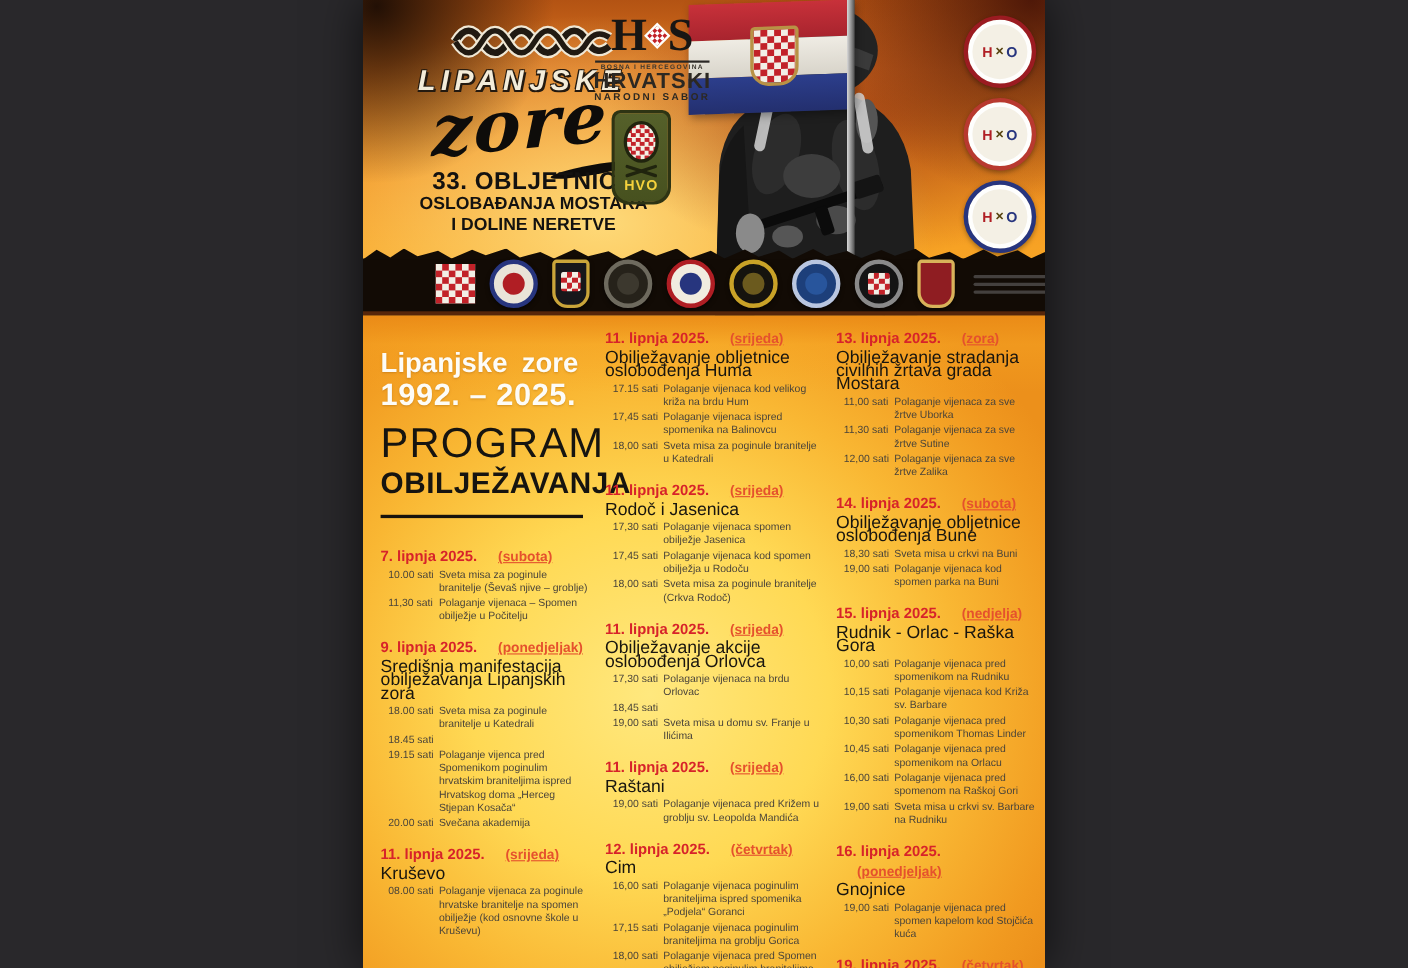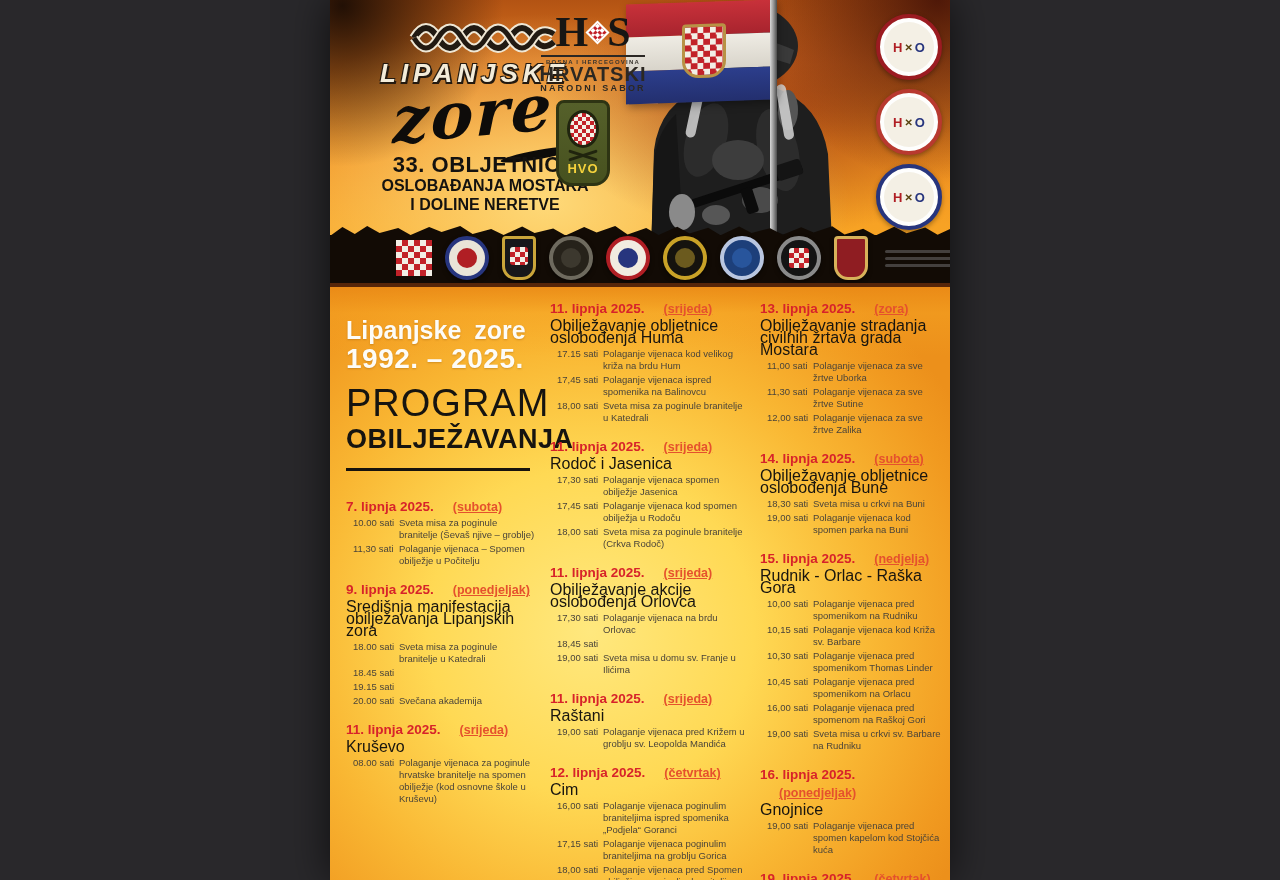--- a/index.html
+++ b/index.html
@@ -291,20 +291,21 @@
 
     <div class="ev-item">
         <span class="ev-time">18.00 sati</span>
         <span class="ev-text">Sveta misa za poginule branitelje u Katedrali</span>
       </div>
                 <div class="ev-item">
         <span class="ev-time">18.45 sati</span>
       </div>
                 <div class="ev-item">
         <span class="ev-time">19.15 sati</span>
+        <span class="ev-text">Polaganje vijenca pred Spomenikom poginulim hrvatskim braniteljima ispred Hrvatskog doma „Herceg Stjepan Kosača“</span>
       </div>
                 <div class="ev-item">
         <span class="ev-time">20.00 sati</span>
         <span class="ev-text">Svečana akademija</span>
       </div>
               </div>
   </div>
 
   <div class="event">
     <div>

